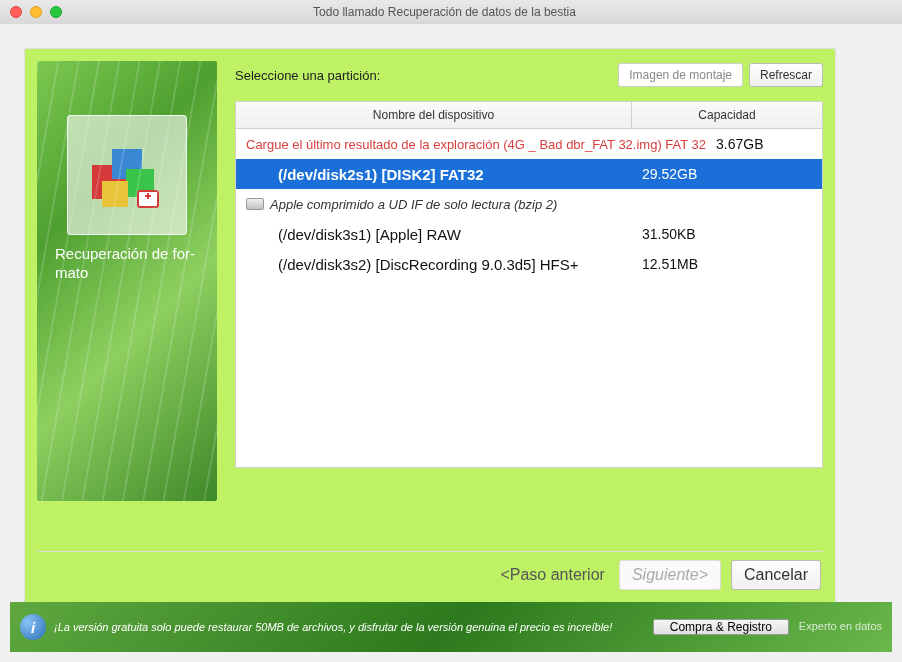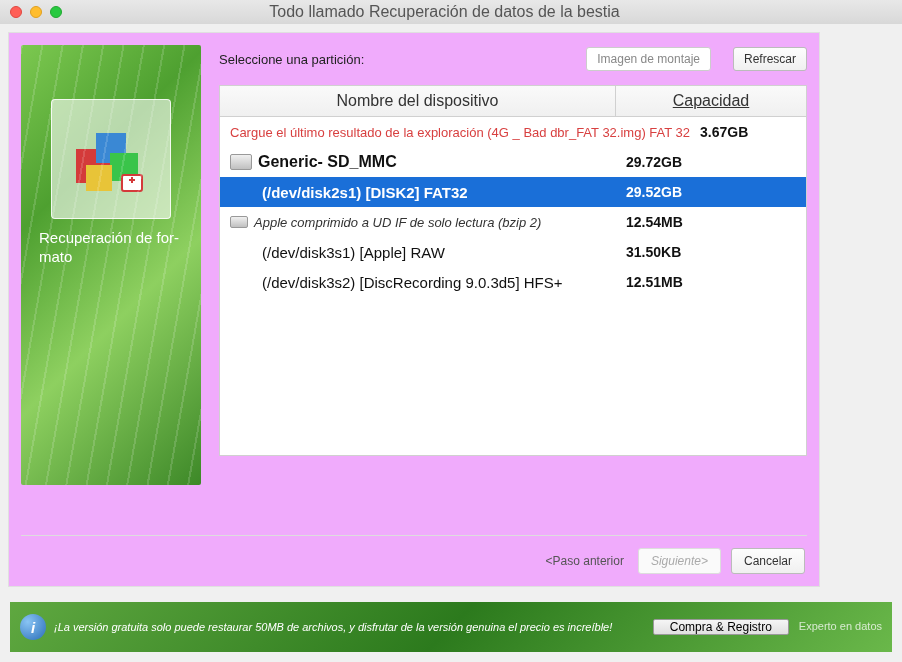--- a/index.html
+++ b/index.html
@@ -3,56 +3,56 @@
 <meta charset="utf-8">
 <style>
 * { margin: 0; padding: 0; box-sizing: border-box; font-family: -apple-system, "Helvetica Neue", Arial, sans-serif; }
 body { width: 902px; height: 662px; background: #f0f0f0; overflow: hidden; }
 .titlebar { height: 24px; background: linear-gradient(#e8e8e8,#d8d8d8); display: flex; align-items: center; position: relative; }
 .traffic { display: flex; gap: 8px; padding-left: 10px; }
 .traffic span { width: 12px; height: 12px; border-radius: 50%; display: block; }
 .t-close { background: #ff5f57; border: 1px solid #e04740; }
 .t-min { background: #ffbd2e; border: 1px solid #e0a020; }
 .t-max { background: #28c940; border: 1px solid #20a830; }
-.title { position: absolute; left: 0; right: 13px; text-align: center; font-size: 16px; color: #555; }
-.container { width: 812px; height: 555px; margin: 8px; background: #f0abfc; border: 1px solid #e0e0e0; position: relative; }
+.title { position: absolute; left: 0; right: 13px; text-align: center; font-size: 12px; color: #555; }
+.container { width: 812px; height: 555px; margin: 24px; background: #bef264; border: 1px solid #e0e0e0; position: relative; }
 .sidebar { position: absolute; left: 12px; top: 12px; width: 180px; height: 440px; background: linear-gradient(135deg,#7cc850 0%,#4ea030 30%,#8ed060 60%,#3d8828 100%); border-radius: 2px; }
 .sidebar::after { content:''; position:absolute; inset:0; background: repeating-linear-gradient(100deg, rgba(255,255,255,0.15) 0 2px, transparent 2px 20px); }
 .icon-box { position: relative; width: 120px; height: 120px; margin: 54px auto 10px; background: rgba(255,255,255,0.6); border: 1px solid rgba(255,255,255,0.8); border-radius: 4px; display: flex; align-items: center; justify-content: center; }
 .icon-box svg { width: 90px; height: 80px; }
 .side-label { position: relative; color: #fff; font-size: 15px; padding: 0 18px; line-height: 1.25; }
 .main { position: absolute; left: 210px; top: 14px; right: 12px; }
 .prompt-row { display: flex; align-items: center; justify-content: space-between; margin-bottom: 14px; }
 .prompt { font-size: 13px; color: #222; }
-.top-buttons { display: flex; gap: 22px; }
+.top-buttons { display: flex; gap: 6px; }
 .btn { font-size: 12px; padding: 4px 10px; border: 1px solid #bbb; border-radius: 3px; background: linear-gradient(#fdfdfd,#f0f0f0); color: #333; cursor: pointer; }
 .btn.ghost { border: 1px solid #ccc; color: #888; background: #fff; }
 .table { border: 1px solid #d0d0d0; }
-.thead { display: flex; background: linear-gradient(#fafafa,#f0f0f0); border-bottom: 1px solid #d0d0d0; font-size: 16px; color: #333; }
+.thead { display: flex; background: linear-gradient(#fafafa,#f0f0f0); border-bottom: 1px solid #d0d0d0; font-size: 12px; color: #333; }
 .th-name { flex: 1; text-align: center; padding: 6px 0; border-right: 1px solid #d0d0d0; }
-.th-cap { width: 190px; text-align: center; padding: 6px 0; text-decoration: underline; }
+.th-cap { width: 190px; text-align: center; padding: 6px 0; }
 .tbody { height: 338px; background: #fff; overflow: hidden; }
 .row { display: flex; align-items: center; height: 30px; font-size: 14px; }
 .row .c1 { flex: 1; display: flex; align-items: center; }
-.row .c2 { width: 190px; padding-left: 10px; font-weight: 700; color: #111; }
+.row .c2 { width: 190px; padding-left: 10px; font-weight: 400; color: #111; }
 .row.selected { background: #1a6fd8; color: #fff; }
 .row.selected .c2 { color: #fff; }
 .row .indent0 { padding-left: 10px; }
 .row .indent1 { padding-left: 42px; }
 .disk-icon { width: 22px; height: 16px; margin-right: 6px; background: linear-gradient(#f0f0f0,#c0c0c0); border: 1px solid #999; border-radius: 2px; display: inline-block; }
 .disk-icon.small { width: 18px; height: 12px; }
 .name-text { white-space: nowrap; }
 .row0 .name-text { color: #d84040; font-size: 13px; }
 .row1 .name-text { font-weight: 700; color: #111; font-size: 16px; }
 .row2 .name-text { font-weight: 700; font-size: 15px; }
 .row3 .name-text { color: #333; font-size: 13px; font-style: italic; }
 .row4 .name-text, .row5 .name-text { color: #111; font-size: 15px; }
 .hr { position: absolute; left: 12px; right: 12px; bottom: 50px; border-top: 1px solid #ddd; }
 .nav-buttons { position: absolute; right: 14px; bottom: 12px; display: flex; gap: 10px; align-items: center; }
-.navbtn { font-size: 12px; padding: 5px 12px; border: 1px solid #bbb; border-radius: 3px; background: linear-gradient(#fdfdfd,#f0f0f0); color: #333; cursor: pointer; }
+.navbtn { font-size: 16px; padding: 5px 12px; border: 1px solid #bbb; border-radius: 3px; background: linear-gradient(#fdfdfd,#f0f0f0); color: #333; cursor: pointer; }
 .navbtn.link { border: none; background: none; color: #555; padding: 5px 4px; }
 .navbtn.disabled { color: #aaa; border-color: #ddd; background: #fafafa; font-style: italic; }
 .footer { position: absolute; left: 10px; right: 10px; bottom: 10px; height: 50px; background: linear-gradient(135deg,#5fa840,#2c7a1d,#6ab84a); display: flex; align-items: center; padding: 0 10px; }
 .info-icon { width: 26px; height: 26px; border-radius: 50%; background: radial-gradient(circle at 30% 30%, #89c4f4, #2a6db8); display: flex; align-items: center; justify-content: center; color: #fff; font-weight: bold; font-style: italic; font-size: 15px; margin-right: 8px; }
 .footer-msg { color: #fff; font-size: 11px; font-style: italic; flex: 1; }
 .footer-btn { font-size: 12px; padding: 0 16px; border: 1px solid #999; background: linear-gradient(#f5f5f5,#e0e0e0); border-radius: 2px; cursor: pointer; }
 .brand { margin-left: 10px; line-height: 1.05; }
 .brand-top { font-size: 19px; }
 .brand-top .cuerpo { color: #ff6a00; font-weight: 500; }
 .brand-top .bestias { color: rgba(255,255,255,0.7); }
@@ -102,39 +102,31 @@
         <div class="th-name">Nombre del dispositivo</div>
         <div class="th-cap">Capacidad</div>
       </div>
       <div class="tbody" id="tbody">
           <div class="row row0">
             <div class="c1 indent0">
               <span class="name-text">Cargue el último resultado de la exploración (4G _ Bad dbr_FAT 32.img) FAT 32</span>
             </div>
             <div class="c2">3.67GB</div>
           </div>
-          <div class="row row1">
-            <div class="c1 indent0">
-              <span class="disk-icon"></span>
-              <span class="name-text">Generic- SD_MMC</span>
-            </div>
-            <div class="c2">29.72GB</div>
-          </div>
           <div class="row row2 selected">
             <div class="c1 indent1">
               <span class="name-text">(/dev/disk2s1) [DISK2] FAT32</span>
             </div>
             <div class="c2">29.52GB</div>
           </div>
           <div class="row row3">
             <div class="c1 indent0">
               <span class="disk-icon small"></span>
               <span class="name-text">Apple comprimido a UD IF de solo lectura (bzip 2)</span>
             </div>
-            <div class="c2">12.54MB</div>
           </div>
           <div class="row row4">
             <div class="c1 indent1">
               <span class="name-text">(/dev/disk3s1) [Apple] RAW</span>
             </div>
             <div class="c2">31.50KB</div>
           </div>
           <div class="row row5">
             <div class="c1 indent1">
               <span class="name-text">(/dev/disk3s2) [DiscRecording 9.0.3d5] HFS+</span>

